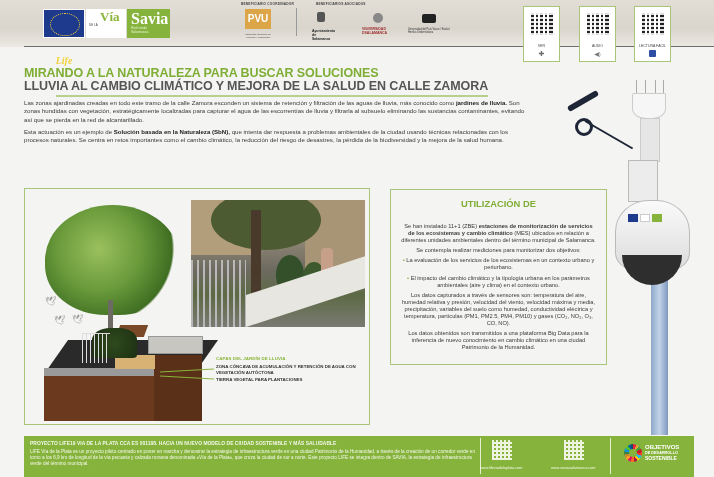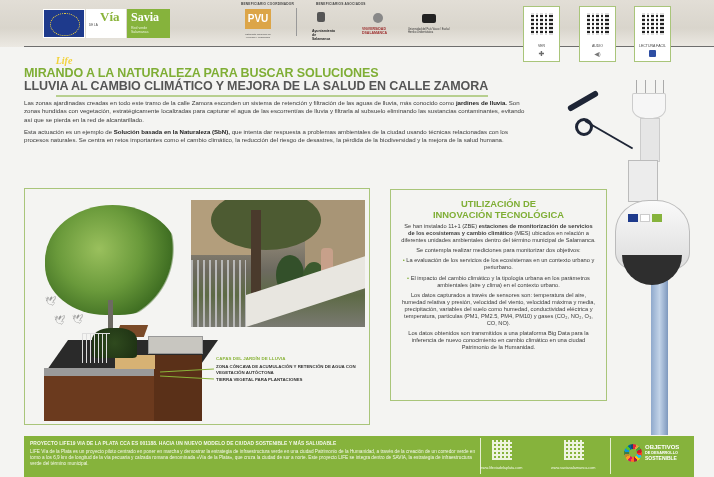--- a/index.html
+++ b/index.html
@@ -9,21 +9,21 @@
     background:linear-gradient(180deg,#e2ded6 0%,#d9d5cc 60%,#ece9e3 100%); }
   .header::after { content:""; position:absolute; left:24px; right:0; top:46px; height:1px; background:#6e6e6e; }
   .logo-life { position:absolute; left:43px; top:9px; width:42px; height:29px; background:#1e3a8c; border:1px solid #fff; }
   .logo-life .stars { position:absolute; left:6px; top:3px; width:30px; height:23px; border:1px dotted #f2d23a; border-radius:50%; }
   .logo-life .lbl { position:absolute; left:0; right:0; top:9px; text-align:center; color:#f2d23a; font-family:"Liberation Serif", serif; font-style:italic; font-size:10px; font-weight:bold;margin-top:36px; }
   .logo-via { position:absolute; left:86px; top:9px; width:40px; height:29px; background:#fff; }
   .logo-via .a { position:absolute; left:14px; top:0; color:#8ab43a; font-weight:bold; font-size:13px; font-family:"Liberation Serif", serif; }
   .logo-via .b { position:absolute; left:4px; top:15px; color:#444; font-size:10px; font-family:"Liberation Serif", serif; letter-spacing:0.3px;margin-left:38px; }
   .logo-via .c { position:absolute; left:3px; top:14px; color:#444; font-size:3px; }
   .logo-savia { position:absolute; left:127px; top:9px; width:43px; height:29px; background:#86b33c; }
-  .logo-savia .a { position:absolute; left:4px; top:1px; color:#fff; font-weight:bold; font-size:12px; font-family:"Liberation Serif", serif; }
+  .logo-savia .a { position:absolute; left:4px; top:1px; color:#fff; font-weight:bold; font-size:16px; font-family:"Liberation Serif", serif; }
   .logo-savia .b { position:absolute; left:4px; top:17px; color:#e9f3d7; font-size:3.5px; line-height:4px; width:24px; }
   .hdr-label { position:absolute; top:2px; font-size:3.2px; color:#444; font-weight:bold; letter-spacing:0.2px; white-space:nowrap; }
   .logo-pvu { position:absolute; left:245px; top:9px; width:26px; height:20px; background:#dca548; color:#fff; font-size:10px; font-weight:bold; text-align:center; line-height:20px; }
   .logo-pvu-sub { position:absolute; left:242px; top:33px; width:32px; font-size:2.5px; color:#444; text-align:center; }
   .sep-v { position:absolute; left:296px; top:8px; width:1px; height:28px; background:#999; }
   .logo-ayto { position:absolute; left:317px; top:12px; width:8px; height:10px; background:#555; border-radius:2px; }
   .logo-ayto-lbl { position:absolute; left:312px; top:29px; font-size:3.5px; color:#222; line-height:4px; font-weight:bold; }
   .logo-usal { position:absolute; left:373px; top:13px; width:10px; height:10px; border-radius:50%; background:#888; }
   .logo-usal-lbl { position:absolute; left:362px; top:27px; font-size:3.5px; color:#9b2a2a; line-height:4px; font-weight:bold; }
   .logo-upv { position:absolute; left:422px; top:14px; width:14px; height:9px; background:#222; border-radius:2px; }
@@ -68,21 +68,21 @@
   .photo .wall { position:absolute; left:55px; top:95px; width:130px; height:32px; background:#e8e6e0; transform:skewY(-18deg); transform-origin:left; }
   .photo .fencep { position:absolute; left:0; top:60px; width:55px; height:67px; background:repeating-linear-gradient(90deg,#b8b8b8 0 2px,transparent 2px 6px); }
   .photo .person { position:absolute; left:130px; top:48px; width:12px; height:25px; background:#c7a08a; border-radius:4px 4px 0 0; }
   .photo .bush { position:absolute; left:85px; top:55px; width:28px; height:40px; border-radius:50%; background:#33502a; }
   .photo .bush2 { position:absolute; left:112px; top:62px; width:22px; height:30px; border-radius:50%; background:#3c5a2e; }
   .layer-title { position:absolute; left:216px; top:356px; font-size:4.4px; font-weight:bold; color:#8ab43a; letter-spacing:0.1px; white-space:nowrap; }
   .layer-1 { position:absolute; left:216px; top:364px; font-size:4.4px; font-weight:bold; color:#333; line-height:5.5px; width:150px; }
   .layer-2 { position:absolute; left:216px; top:377px; font-size:4.4px; font-weight:bold; color:#333; white-space:nowrap; }
   .leader1 { position:absolute; left:160px; top:370px; width:54px; height:1px; background:#8ab43a; transform:rotate(-3deg); }
   .leader2 { position:absolute; left:160px; top:377px; width:54px; height:1px; background:#8ab43a; transform:rotate(3deg); }
-  .innov { position:absolute; left:390px; top:189px; width:217px; height:212px; border:1px solid #a9c57a; }
+  .innov { position:absolute; left:390px; top:189px; width:217px; height:176px; border:1px solid #a9c57a; }
   .innov-title { position:absolute; left:0; right:0; top:9px; text-align:center; font-size:9.4px; font-weight:bold; color:#7fae35; line-height:10.5px; }
   .innov-body { position:absolute; left:10px; right:10px; top:33px; text-align:center; font-size:5.7px; line-height:7.1px; color:#3a3a3a; }
   .innov-body p { margin-bottom:3px; }
   .innov-body .bul::before { content:"• "; color:#7fae35; }
   .station-pole { position:absolute; left:651px; top:275px; width:17px; height:160px; background:linear-gradient(90deg,#8fa9cc,#c2d3e8,#7e98bd); }
   .station-dome { position:absolute; left:615px; top:200px; width:75px; height:70px; border-radius:45% 45% 25% 25%; background:linear-gradient(180deg,#fafafa,#dcdcdc); border:1px solid #bbb; }
   .station-dome-base { position:absolute; left:622px; top:255px; width:60px; height:30px; border-radius:0 0 30px 30px; background:#2e2e2e; }
   .station-box { position:absolute; left:628px; top:160px; width:30px; height:42px; background:#ececec; border:1px solid #bbb; }
   .station-cup { position:absolute; left:632px; top:93px; width:34px; height:26px; background:#f6f6f6; border:1px solid #ccc; border-radius:2px 2px 40% 40%; }
   .station-neck { position:absolute; left:640px; top:118px; width:20px; height:44px; background:#e6e6e6; border:1px solid #ccc; }
@@ -193,21 +193,20 @@
 
 <div class="leader1"></div>
 <div class="leader2"></div>
 <div class="layer-title">CAPAS DEL JARDÍN DE LLUVIA</div>
 <div class="layer-1">ZONA CÓNCAVA DE ACUMULACIÓN Y RETENCIÓN DE AGUA CON VEGETACIÓN AUTÓCTONA</div>
 <div class="layer-2">TIERRA VEGETAL PARA PLANTACIONES</div>
 
 <div class="innov">
   <div class="innov-title">
     <div>UTILIZACIÓN DE</div>
-    <div>INNOVACIÓN TECNOLÓGICA</div>
   </div>
   <div class="innov-body">
     <p><span>Se han instalado 11+1 (ZBE) </span><b>estaciones de monitorización de servicios de los ecosistemas y cambio climático</b><span> (MES) ubicados en relación a diferentes unidades ambientales dentro del término municipal de Salamanca.</span></p>
     <p>Se contempla realizar mediciones para monitorizar dos objetivos:</p>
     <p class="bul">La evaluación de los servicios de los ecosistemas en un contexto urbano y periurbano.</p>
     <p class="bul">El impacto del cambio climático y la tipología urbana en los parámetros ambientales (aire y clima) en el contexto urbano.</p>
     <p>Los datos capturados a través de sensores son: temperatura del aire, humedad relativa y presión, velocidad del viento, velocidad máxima y media, precipitación, variables del suelo como humedad, conductividad eléctrica y temperatura, partículas (PM1, PM2.5, PM4, PM10) y gases (CO₂, NO₂, O₃, CO, NO).</p>
     <p>Los datos obtenidos son transmitidos a una plataforma Big Data para la inferencia de nuevo conocimiento en cambio climático en una ciudad Patrimonio de la Humanidad.</p>
   </div>
 </div>

